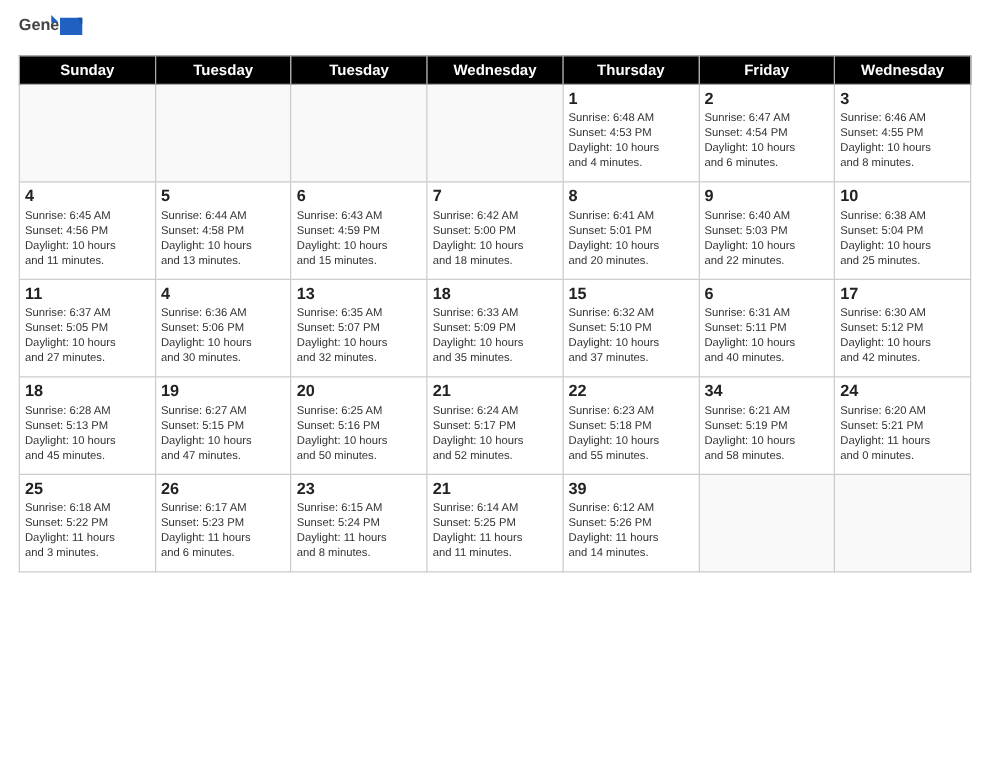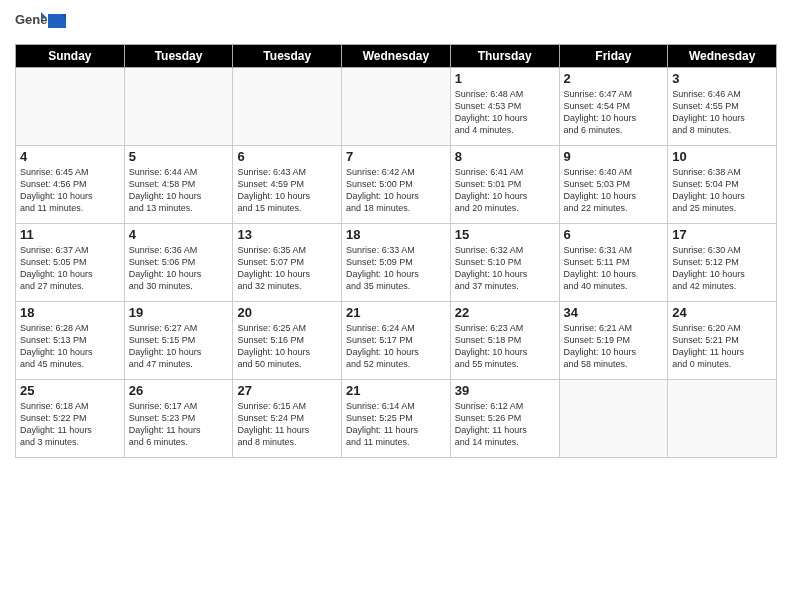--- a/index.html
+++ b/index.html
@@ -170,21 +170,21 @@
         <tr class="week">
           <td>
             <span class="day-num">25</span>
             <div class="day-info">Sunrise: 6:18 AM<br>Sunset: 5:22 PM<br>Daylight: 11 hours<br>and 3 minutes.</div>
           </td>
           <td>
             <span class="day-num">26</span>
             <div class="day-info">Sunrise: 6:17 AM<br>Sunset: 5:23 PM<br>Daylight: 11 hours<br>and 6 minutes.</div>
           </td>
           <td>
-            <span class="day-num">27</span>
+            <span class="day-num">23</span>
             <div class="day-info">Sunrise: 6:15 AM<br>Sunset: 5:24 PM<br>Daylight: 11 hours<br>and 8 minutes.</div>
           </td>
           <td>
             <span class="day-num">21</span>
             <div class="day-info">Sunrise: 6:14 AM<br>Sunset: 5:25 PM<br>Daylight: 11 hours<br>and 11 minutes.</div>
           </td>
           <td>
             <span class="day-num">39</span>
             <div class="day-info">Sunrise: 6:12 AM<br>Sunset: 5:26 PM<br>Daylight: 11 hours<br>and 14 minutes.</div>
           </td>

